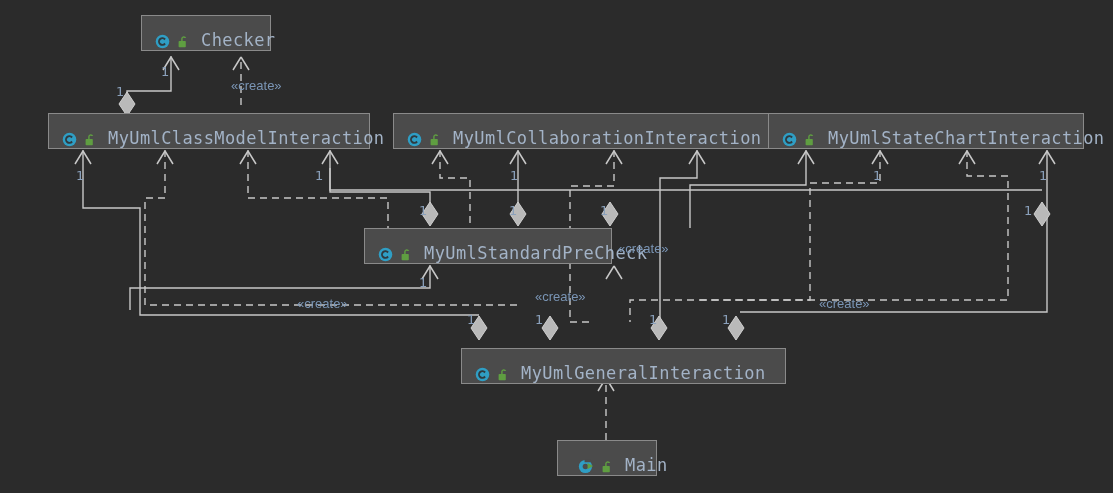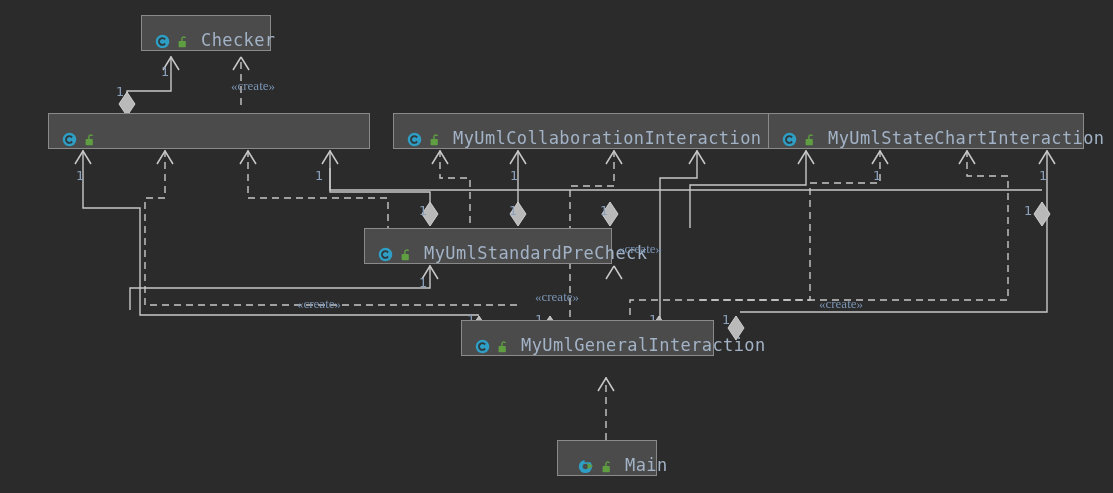--- a/index.html
+++ b/index.html
@@ -47,21 +47,21 @@
     color: #a3b3c7;
     font-family: "DejaVu Sans Mono", monospace;
     font-size: 17px;
     letter-spacing: 0.4px;
     white-space: nowrap;
   }
   .icon-svg { display: block; }
   .edge-label {
     position: absolute;
     color: #7a95b5;
-    font-family: Liberation Serif, serif;
+    font-family: Liberation Sans, sans-serif;
     font-size: 13px;
     white-space: nowrap;
     z-index: 6;
   }
   .mult-label {
     position: absolute;
     color: #8aa0bb;
     font-family: "DejaVu Sans", sans-serif;
     font-size: 13px;
     white-space: nowrap;
@@ -151,20 +151,21 @@
               <path d="M11.1 5.4 A4.1 4.1 0 1 0 11.1 10.6 L9.7 9.2 A2.2 2.2 0 1 1 9.7 6.8 Z" fill="#2f3a3f"></path>
             </svg>
           </span>
           <span style="margin-left: 6px;">
             <svg class="icon-svg" width="14" height="16" viewBox="0 0 14 16">
               <path d="M4.2 7 V4.6 a2.6 2.6 0 0 1 5.0 -0.6 h-1.7 a1.1 1.1 0 0 0 -1.9 0.7 V7 Z" fill="#5f9e41"></path>
               <rect x="1.6" y="7" width="7.2" height="6.2" rx="0.8" fill="#5f9e41"></rect>
             </svg>
           </span>
         </span>
+        <span class="node-label">MyUmlClassModelInteraction</span>
       </div>
       <div class="uml-node" style="left: 393px; top: 113px; width: 398px;">
         <span class="node-icons">
           <span>
             <svg class="icon-svg" width="17" height="17" viewBox="0 0 16 16">
               <circle cx="8" cy="8" r="6.4" fill="#2f9ec4"></circle>
               <path d="M11.1 5.4 A4.1 4.1 0 1 0 11.1 10.6 L9.7 9.2 A2.2 2.2 0 1 1 9.7 6.8 Z" fill="#2f3a3f"></path>
             </svg>
           </span>
           <span style="margin-left: 6px;">
@@ -203,21 +204,21 @@
           </span>
           <span style="margin-left: 6px;">
             <svg class="icon-svg" width="14" height="16" viewBox="0 0 14 16">
               <path d="M4.2 7 V4.6 a2.6 2.6 0 0 1 5.0 -0.6 h-1.7 a1.1 1.1 0 0 0 -1.9 0.7 V7 Z" fill="#5f9e41"></path>
               <rect x="1.6" y="7" width="7.2" height="6.2" rx="0.8" fill="#5f9e41"></rect>
             </svg>
           </span>
         </span>
         <span class="node-label">MyUmlStandardPreCheck</span>
       </div>
-      <div class="uml-node" style="left: 461px; top: 320px; width: 253px;">
+      <div class="uml-node" style="left: 461px; top: 348px; width: 325px;">
         <span class="node-icons">
           <span>
             <svg class="icon-svg" width="17" height="17" viewBox="0 0 16 16">
               <circle cx="8" cy="8" r="6.4" fill="#2f9ec4"></circle>
               <path d="M11.1 5.4 A4.1 4.1 0 1 0 11.1 10.6 L9.7 9.2 A2.2 2.2 0 1 1 9.7 6.8 Z" fill="#2f3a3f"></path>
             </svg>
           </span>
           <span style="margin-left: 6px;">
             <svg class="icon-svg" width="14" height="16" viewBox="0 0 14 16">
               <path d="M4.2 7 V4.6 a2.6 2.6 0 0 1 5.0 -0.6 h-1.7 a1.1 1.1 0 0 0 -1.9 0.7 V7 Z" fill="#5f9e41"></path>

